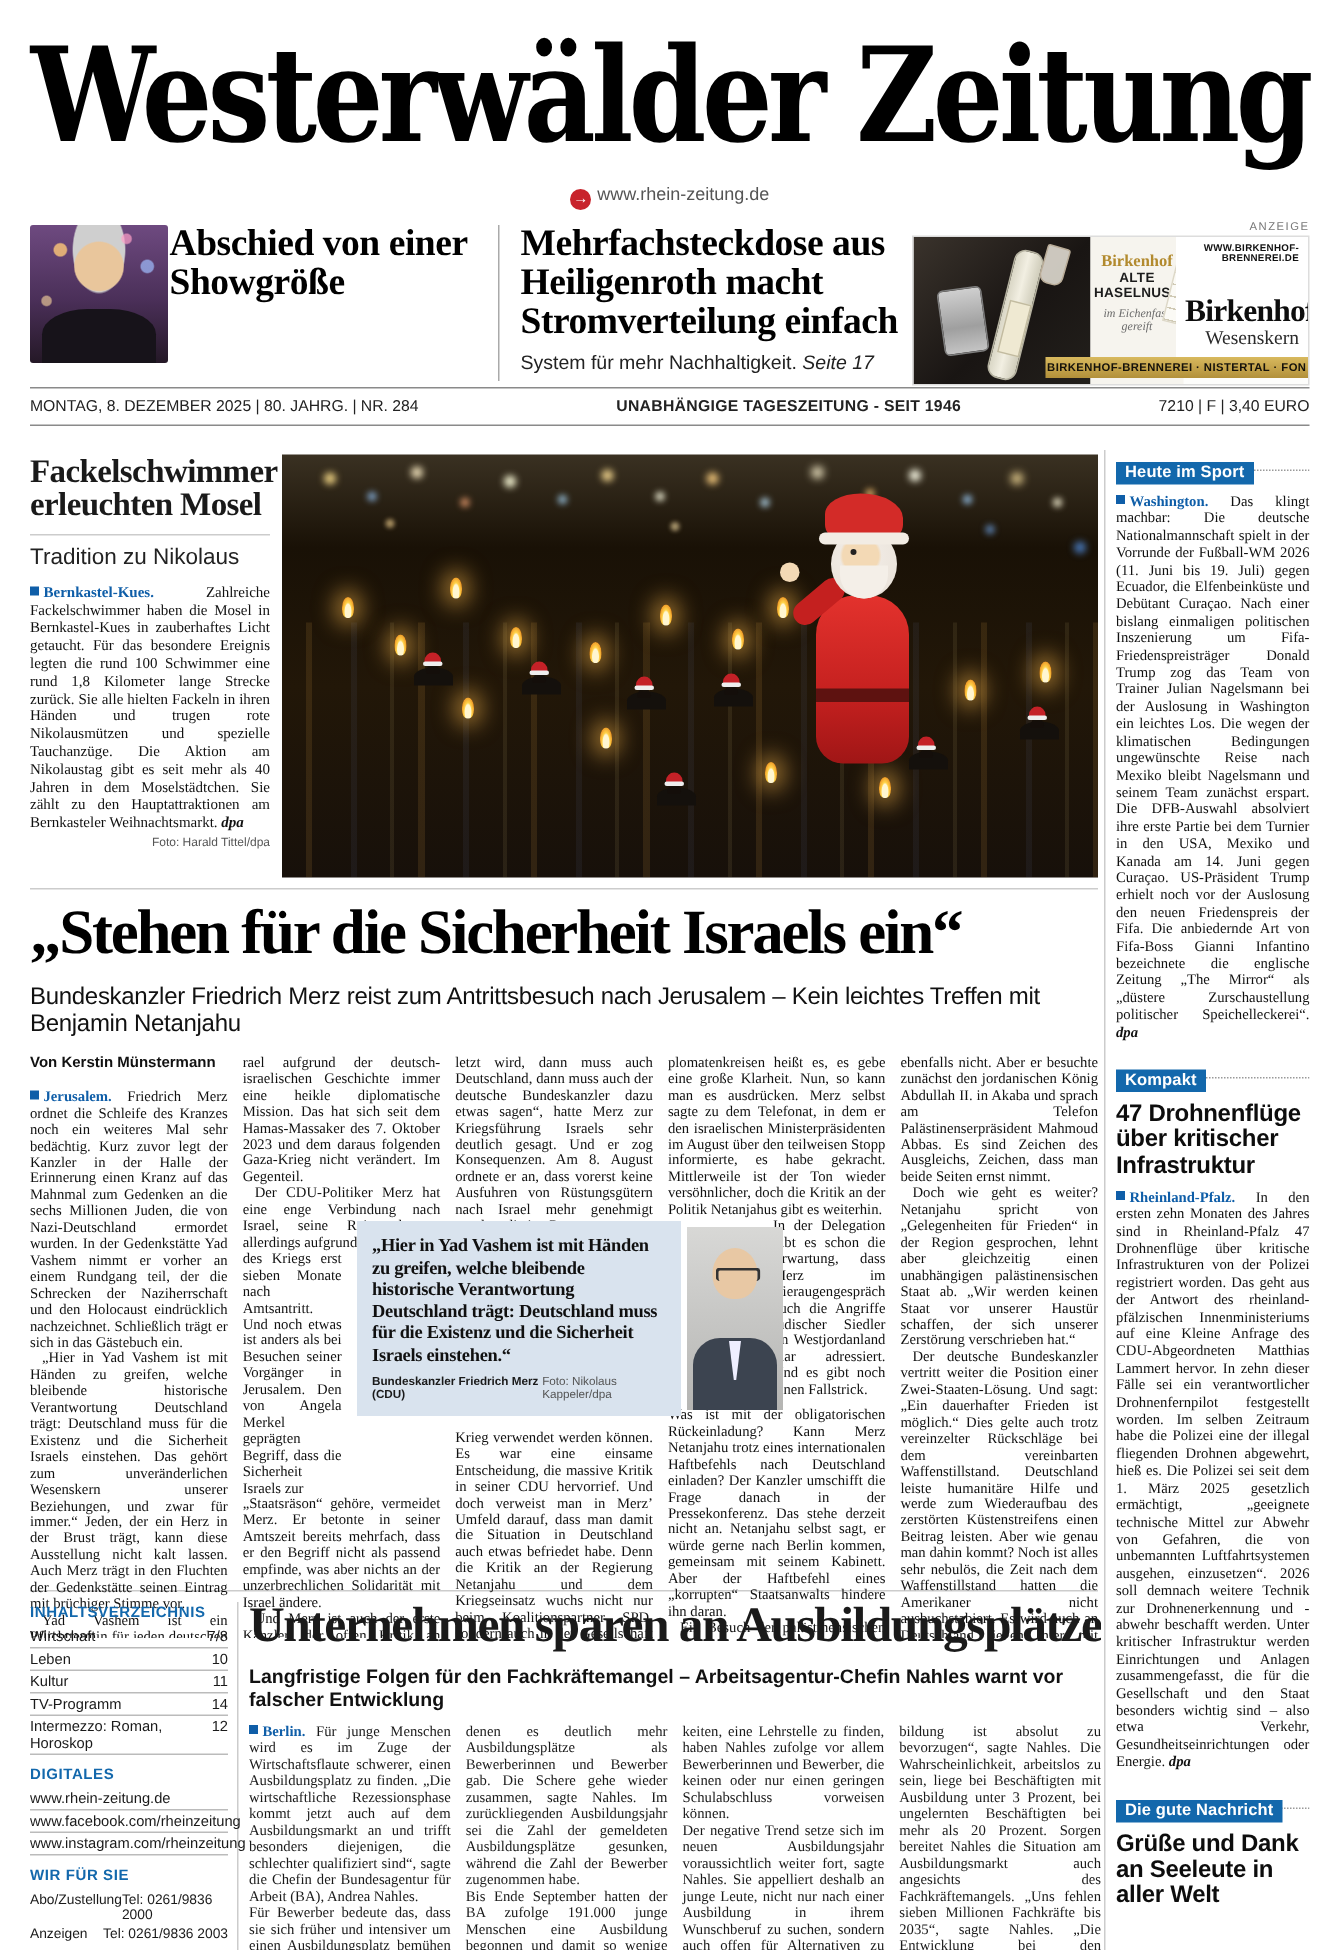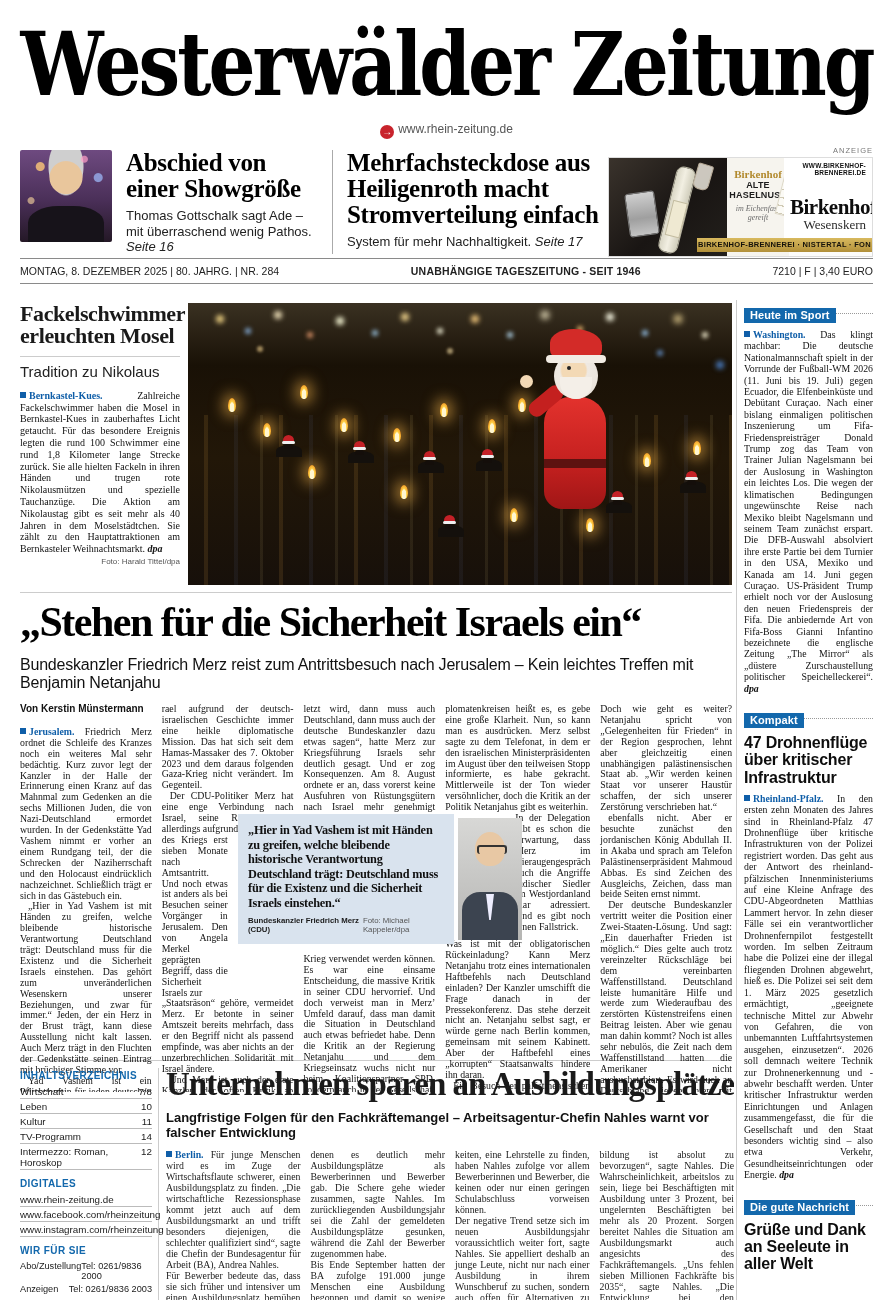--- a/index.html
+++ b/index.html
@@ -13,21 +13,21 @@
                  letter-spacing:-3px; color:#000; transform:scaleY(1.18); transform-origin:top; }
   .site-link { position:absolute; top:122px; left:0; width:893px; text-align:center;
                font-size:12px; color:#555; }
   .link-circle { display:inline-block; width:14px; height:14px; border-radius:50%;
                  background:#c8232c; color:#fff; font-size:10px; line-height:14px;
                  text-align:center; vertical-align:-2px; margin-right:4px; }
 
   
   .teasers { position:absolute; top:150px; left:20px; width:853px; height:104px;
              display:flex; }
-  .teaser { display:flex; gap:14px; }
+  .teaser { display:flex; gap:1px; }
   .t1 { width:300px; }
   .t2 { width:268px; padding:0 0 0 14px; border-left:1px solid #aaa; margin-left:12px; }
   .t1 .thumb { width:92px; height:92px; flex:0 0 92px; border-radius:2px;
     background:
       radial-gradient(circle at 22% 18%, rgba(255,200,120,.8) 0 4px, transparent 5px),
       radial-gradient(circle at 70% 10%, rgba(255,160,200,.7) 0 3px, transparent 4px),
       radial-gradient(circle at 85% 30%, rgba(160,190,255,.7) 0 4px, transparent 5px),
       radial-gradient(circle at 12% 55%, rgba(255,220,160,.6) 0 3px, transparent 4px),
       radial-gradient(circle at 50% 30%, #e9c69c 0 16px, rgba(233,198,156,0) 17px),
       radial-gradient(ellipse at 50% 18%, #cfcfcf 0 17px, transparent 18px),
@@ -211,21 +211,20 @@
 </header>
 <div class="site-link">
   <span class="link-circle">→</span><span>www.rhein-zeitung.de</span>
 </div>
 
 <div class="teasers">
   <div class="teaser t1">
     <div class="thumb"></div>
     <div>
       <div class="teaser-headline">Abschied von einer Showgröße</div>
-      <div class="teaser-sub"><span>Thomas Gottschalk sagt Ade – mit überraschend wenig Pathos.</span> <em>Seite 16</em></div>
     </div>
   </div>
   <div class="teaser t2">
     <div>
       <div class="teaser-headline">Mehrfachsteckdose aus Heiligenroth macht Stromverteilung einfach</div>
       <div class="teaser-sub"><span>System für mehr Nachhaltigkeit.</span> <em>Seite 17</em></div>
     </div>
   </div>
 </div>
 
@@ -358,30 +357,30 @@
       <p>Krieg verwendet werden können. Es war eine einsame Entscheidung, die massive Kritik in seiner CDU hervorrief. Und doch verweist man in Merz’ Umfeld darauf, dass man damit die Situation in Deutschland auch etwas befriedet habe. Denn die Kritik an der Regierung Netanjahu und dem Kriegseinsatz wuchs nicht nur beim Koalitionspartner SPD, sondern auch in der Gesellschaft insgesamt sehr deutlich an.</p>
 
     </div>
     <div class="mcol">
       <p>plomatenkreisen heißt es, es gebe eine große Klarheit. Nun, so kann man es ausdrücken. Merz selbst sagte zu dem Telefonat, in dem er den israelischen Ministerpräsidenten im August über den teilweisen Stopp informierte, es habe gekracht. Mittlerweile ist der Ton wieder versöhnlicher, doch die Kritik an der Politik Netanjahus gibt es weiterhin.</p>
       <div class="narrow4"><span>In der Delegation gibt es schon die Erwartung, dass Merz im Vieraugengespräch auch die Angriffe jüdischer Siedler im Westjordanland klar adressiert. Und es gibt noch einen Fallstrick.</span></div>
       <p>Was ist mit der obligatorischen Rückeinladung? Kann Merz Netanjahu trotz eines internationalen Haftbefehls nach Deutschland einladen? Der Kanzler umschifft die Frage danach in der Pressekonferenz. Das stehe derzeit nicht an. Netanjahu selbst sagt, er würde gerne nach Berlin kommen, gemeinsam mit seinem Kabinett. Aber der Haftbefehl eines „korrupten“ Staatsanwalts hindere ihn daran.</p>
       <p>Ein Besuch der palästinensischen Gebiete unternimmt Merz</p>
     </div>
     <div class="mcol">
+      <p>ebenfalls nicht. Aber er besuchte zunächst den jordanischen König Abdullah II. in Akaba und sprach am Telefon Palästinenserpräsident Mahmoud Abbas. Es sind Zeichen des Ausgleichs, Zeichen, dass man beide Seiten ernst nimmt.</p>
       <p>Doch wie geht es weiter? Netanjahu spricht von „Gelegenheiten für Frieden“ in der Region gesprochen, lehnt aber gleichzeitig einen unabhängigen palästinensischen Staat ab. „Wir werden keinen Staat vor unserer Haustür schaffen, der sich unserer Zerstörung verschrieben hat.“</p>
-      <p>ebenfalls nicht. Aber er besuchte zunächst den jordanischen König Abdullah II. in Akaba und sprach am Telefon Palästinenserpräsident Mahmoud Abbas. Es sind Zeichen des Ausgleichs, Zeichen, dass man beide Seiten ernst nimmt.</p>
       <p>Der deutsche Bundeskanzler vertritt weiter die Position einer Zwei-Staaten-Lösung. Und sagt: „Ein dauerhafter Frieden ist möglich.“ Dies gelte auch trotz vereinzelter Rückschläge bei dem vereinbarten Waffenstillstand. Deutschland leiste humanitäre Hilfe und werde zum Wiederaufbau des zerstörten Küstenstreifens einen Beitrag leisten. Aber wie genau man dahin kommt? Noch ist alles sehr nebulös, die Zeit nach dem Waffenstillstand hatten die Amerikaner nicht ausbuchstabiert. Es wird auch an Deutschland liegen, hier mit voranzugehen. Der Balanceakt ist Friedrich Merz geglückt. Doch der Spagat bleibt riesengroß.</p>
 
     </div>
     <div class="quote">
       <div class="qtext">„Hier in Yad Vashem ist mit Händen zu greifen, welche bleibende historische Verantwortung Deutschland trägt: Deutschland muss für die Existenz und die Sicherheit Israels einstehen.“</div>
       <div class="qrow">
         <span class="qattr">Bundeskanzler Friedrich Merz (CDU)</span>
-        <span class="qcred">Foto: Michael Kappeler/dpa</span>
+        <span class="qcred">Foto: Nikolaus Kappeler/dpa</span>
       </div>
     </div>
     <div class="merz-photo">
       <div class="suit"></div>
       <div class="head"></div>
     </div>
   </div>
 </article>
 
 <div class="index">

